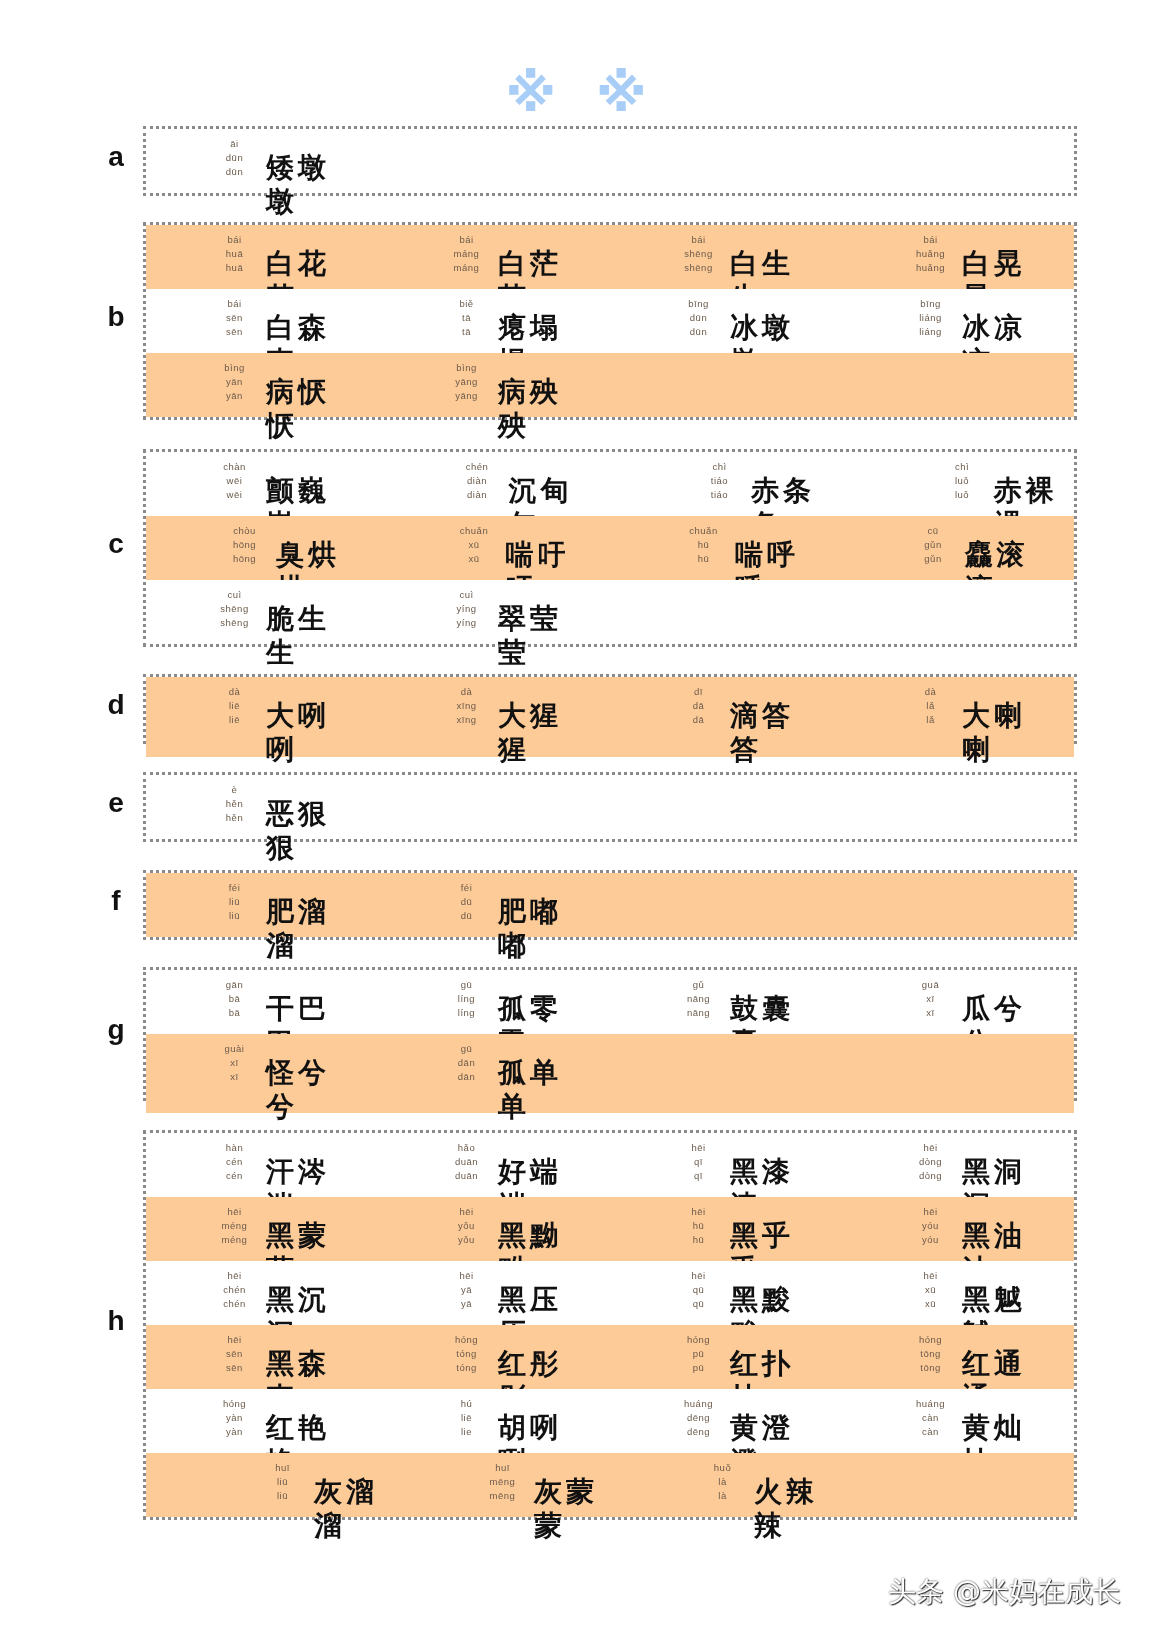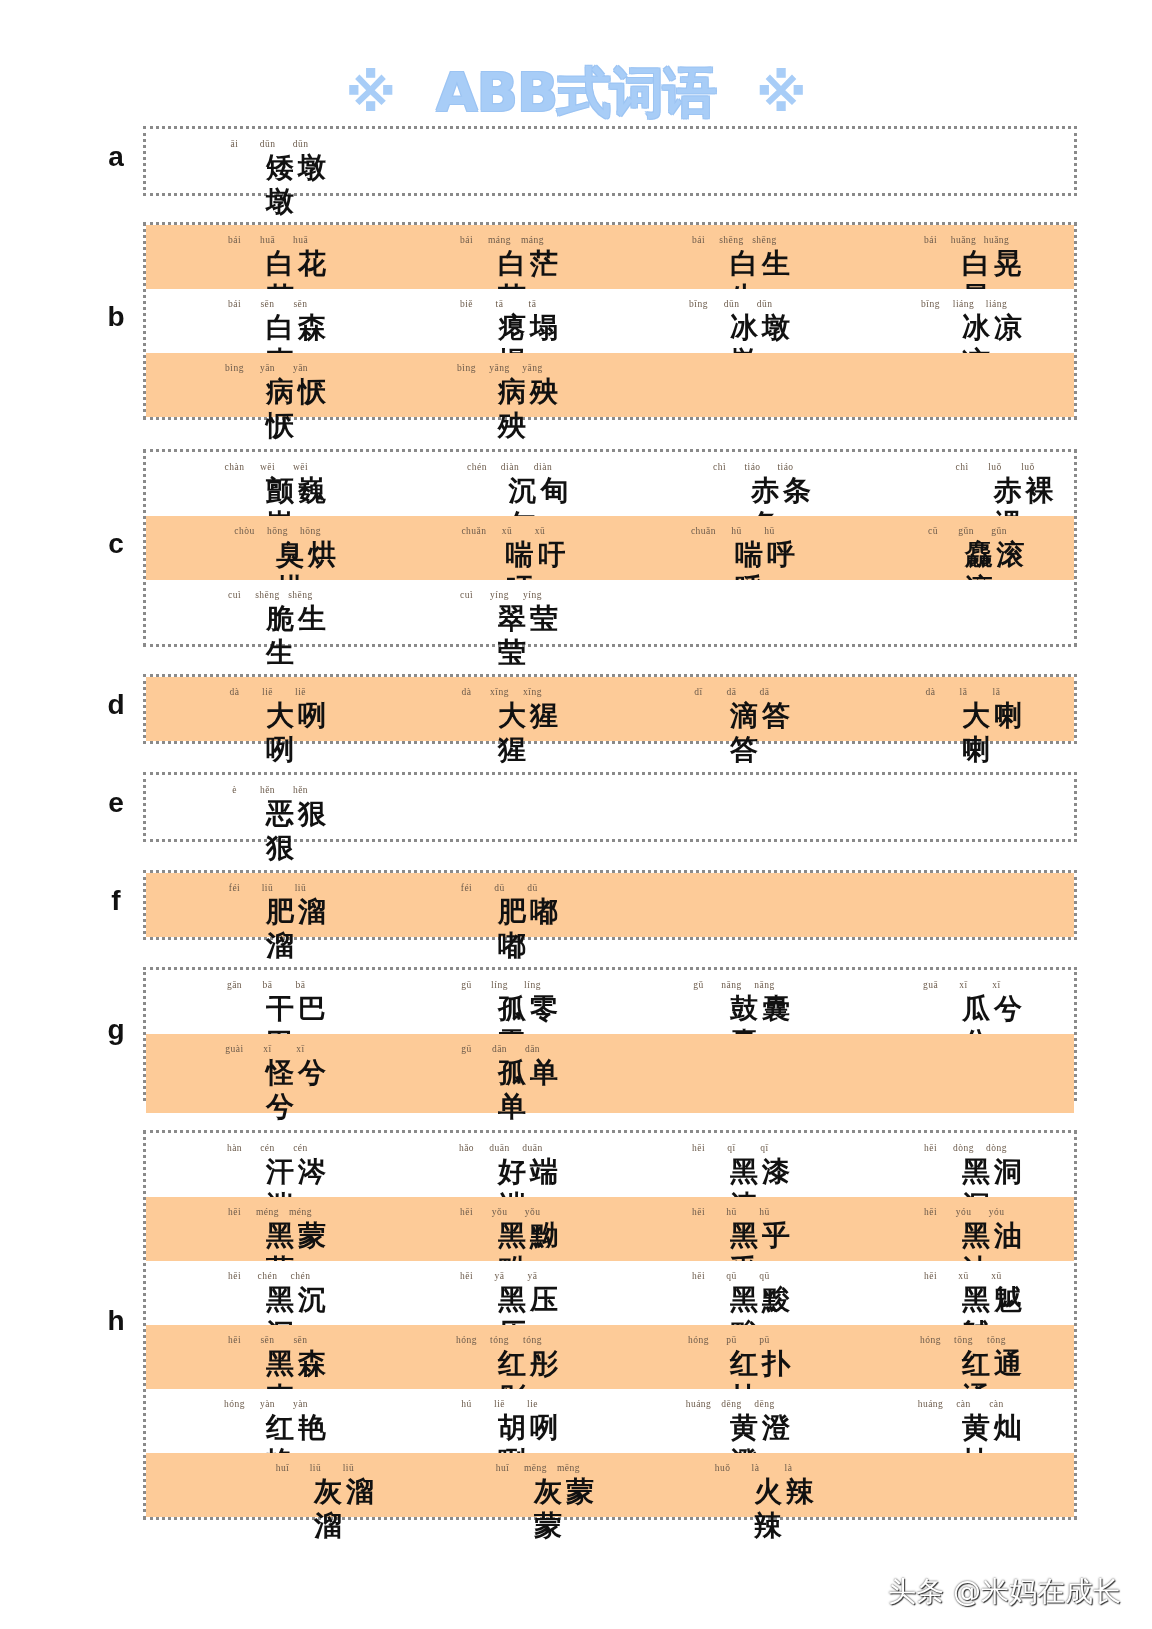--- a/index.html
+++ b/index.html
@@ -15,33 +15,32 @@
   .letter { position:absolute; left:104px; width:24px; font-size:28px; font-weight:bold;
             color:#111; font-family:"Liberation Sans", sans-serif; text-align:center; }
   .box { position:absolute; left:143px; width:934px;
          border:3px dotted #8a8a8a; box-sizing:border-box; background:#fff; }
   .row { height:66px; display:flex; position:relative; }
   .row.orange { background:#fdcb98; }
   .row.white { background:#ffffff; }
   .cell { width:233px; position:relative; }
   .word { position:absolute; left:72px; top:8px; width:130px; }
   .pinyin { display:flex; gap:0; font-size:9.5px; color:#6b5a4a; height:14px; line-height:14px;
-            font-family:Liberation Serif, serif; letter-spacing:0.5px; }
+            font-family:Liberation Sans, sans-serif; letter-spacing:0.5px;flex-direction:column; }
   .pinyin span { display:inline-block; text-align:center; width:33px; white-space:nowrap; }
   .hanzi { font-size:28px; font-weight:bold; color:#111; line-height:34px; letter-spacing:4px;
            font-family:"DejaVu Serif", serif;margin-left:48px; }
   .watermark { position:absolute; left:888px; top:1573px; font-size:28px; color:#ffffff;
                text-shadow: 0 0 2px #333, 1px 1px 1px #333; font-family:"DejaVu Sans", sans-serif; }
 </style>
 </head>
 <body>
 
 <div class="title">
   <span class="mark">※</span>
-  <span class="text">ABB式词语</span>
   <span class="mark">※</span>
 </div>
 
 <div id="groups">
     <div class="letter" style="top: 141px;">a</div>
     <div class="box" style="top: 126px; height: 70px;">
       <div class="row white" style="height: 64px;">
         <div class="cell">
           <div class="word">
             <div class="pinyin">
@@ -274,21 +273,21 @@
             </div>
             <div class="hanzi">翠莹莹</div>
           </div>
         </div>
         <div class="cell"></div>
         <div class="cell"></div>
       </div>
     </div>
     <div class="letter" style="top: 689px;">d</div>
     <div class="box" style="top: 674px; height: 70px;">
-      <div class="row orange" style="height: 64px;">
+      <div class="row orange" style="height: 80px;">
         <div class="cell">
           <div class="word">
             <div class="pinyin">
               <span>dà</span>
               <span>liē</span>
               <span>liē</span>
             </div>
             <div class="hanzi">大咧咧</div>
           </div>
         </div>

